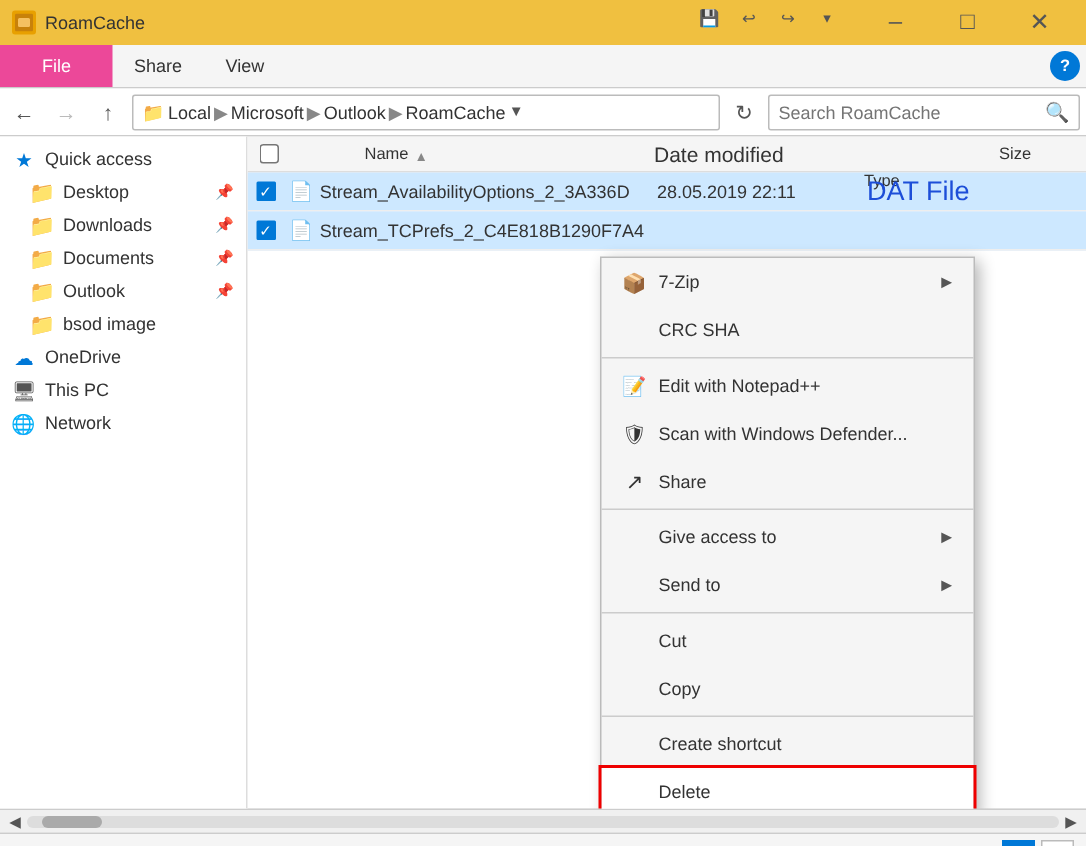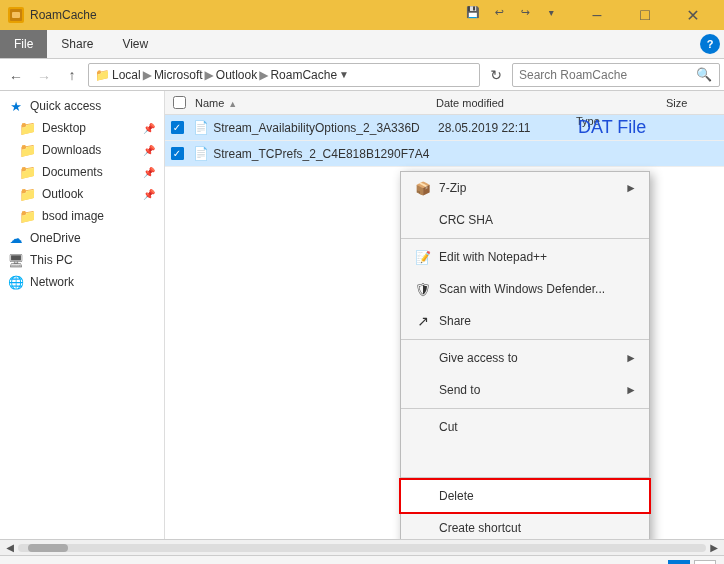--- a/index.html
+++ b/index.html
@@ -18,21 +18,21 @@
     .title-bar-icon { width: 16px; height: 16px; background: #e8a000; border-radius: 2px; display: flex; align-items: center; justify-content: center; font-size: 10px; color: #fff; }
     .title-bar-title { font-size: 12px; color: #333; }
     .title-bar-controls { display: flex; gap: 2px; }
     .title-btn { width: 46px; height: 30px; display: flex; align-items: center; justify-content: center; font-size: 16px; color: #555; cursor: pointer; }
 
     
     .ribbon { background: #f5f5f5; border-bottom: 1px solid #ccc; }
     .ribbon-tabs { display: flex; align-items: stretch; height: 28px; }
     .ribbon-tab { padding: 0 14px; display: flex; align-items: center; font-size: 12px; color: #333; cursor: pointer; border-right: 1px solid transparent; }
     .ribbon-tab.active { background: #fff; border-top: 2px solid #0078d7; color: #0078d7; font-weight: 500; }
-    .ribbon-tab-file { background: #737373; color: #fff; padding: 0 14px; display: flex; align-items: center; font-size: 12px; font-weight: 500; cursor: pointer; }
+    .ribbon-tab-file { background: #ec4899; color: #fff; padding: 0 28px; display: flex; align-items: center; font-size: 12px; font-weight: 500; cursor: pointer; }
     .help-btn { margin-left: auto; width: 20px; height: 20px; border-radius: 50%; background: #0078d7; color: #fff; display: flex; align-items: center; justify-content: center; font-size: 11px; font-weight: bold; margin-right: 4px; align-self: center; }
 
     
     .address-bar { background: #fff; border-bottom: 1px solid #ccc; height: 32px; display: flex; align-items: center; padding: 0 4px; gap: 4px; }
     .nav-btn { width: 24px; height: 24px; display: flex; align-items: center; justify-content: center; color: #555; font-size: 14px; cursor: pointer; border-radius: 2px; }
     .nav-btn.disabled { color: #bbb; cursor: default; }
     .address-path { flex: 1; height: 24px; border: 1px solid #bbb; display: flex; align-items: center; padding: 0 6px; font-size: 12px; color: #333; background: #fff; border-radius: 2px; gap: 2px; }
     .path-sep { color: #888; }
     .path-part { color: #333; }
     .path-arrow { color: #555; font-size: 10px; }
@@ -52,22 +52,22 @@
     .folder-icon { color: #dca332; font-size: 14px; }
     .star-icon { color: #0078d7; font-size: 13px; }
     .onedrive-icon { color: #0078d7; font-size: 13px; }
     .pc-icon { color: #555; font-size: 13px; }
     .network-icon { color: #555; font-size: 13px; }
 
     
     .file-list { flex: 1; overflow: hidden; position: relative; }
     .file-list-header { display: flex; align-items: center; border-bottom: 1px solid #ddd; height: 24px; background: #f5f5f5; padding: 0 2px; }
     .col-check { width: 24px; flex-shrink: 0; display: flex; align-items: center; justify-content: center; }
-    .col-name { flex: 1; padding: 0 4px; font-size: 11px; color: #333; display: flex; align-items: flex-end; gap: 4px; cursor: pointer; }
-    .col-date { width: 140px; flex-shrink: 0; padding: 0 4px; font-size: 11px; color: #333; cursor: pointer; margin-left: 24px; }
+    .col-name { flex: 1; padding: 0 4px; font-size: 11px; color: #333; display: flex; align-items: flex-end; gap: 4px; cursor: pointer; margin-left: 48px; }
+    .col-date { width: 140px; flex-shrink: 0; padding: 0 4px; font-size: 14px; color: #333; cursor: pointer; margin-left: 24px; }
     .col-type { width: 90px; flex-shrink: 0; padding: 0 4px; font-size: 11px; color: #333; cursor: pointer; margin-top: 36px; }
     .col-size { width: 60px; flex-shrink: 0; padding: 0 4px; font-size: 11px; color: #333; cursor: pointer; }
     .col-header-arrow { font-size: 9px; color: #888; }
     .file-row { display: flex; align-items: center; height: 26px; border-bottom: 1px solid #eee; background: #cde8ff; }
     .file-row-check { width: 24px; flex-shrink: 0; display: flex; align-items: center; justify-content: center; }
     .file-row-name { flex: 1; padding: 0 4px; font-size: 12px; color: #333; display: flex; align-items: center; gap: 4px; overflow: hidden; white-space: nowrap; text-overflow: ellipsis; }
     .file-row-date { width: 140px; flex-shrink: 0; padding: 0 4px; font-size: 12px; color: #333; }
     .file-row-type { width: 90px; flex-shrink: 0; padding: 0 4px; font-size: 18px; color: #1d4ed8; }
     .file-row-size { width: 60px; flex-shrink: 0; padding: 0 4px; font-size: 12px; color: #333; text-align: right; }
     .file-icon { color: #dca332; font-size: 13px; }
@@ -306,33 +306,34 @@
       <div class="ctx-separator"></div>
       <div class="ctx-item">
         <div class="ctx-item-inner">
           <span class="ctx-icon"></span>
           <span class="ctx-label">Cut</span>
         </div>
       </div>
       <div class="ctx-item">
         <div class="ctx-item-inner">
           <span class="ctx-icon"></span>
+          <span class="ctx-label">Copy</span>
         </div>
       </div>
       <div class="ctx-separator"></div>
+      <div class="ctx-item">
+        <div class="ctx-item-inner">
+          <span class="ctx-icon"></span>
+          <span class="ctx-label">Create shortcut</span>
+        </div>
+      </div>
       <div class="ctx-item highlighted">
         <div class="ctx-item-inner">
           <span class="ctx-icon"></span>
           <span class="ctx-label">Delete</span>
-        </div>
-      </div>
-      <div class="ctx-item">
-        <div class="ctx-item-inner">
-          <span class="ctx-icon"></span>
-          <span class="ctx-label">Create shortcut</span>
         </div>
       </div>
 
     </div>
   </div>
 </div>
 
 <div class="hscrollbar">
   <span class="hscrollbar-arrow">◀</span>
   <div class="hscrollbar-track">

